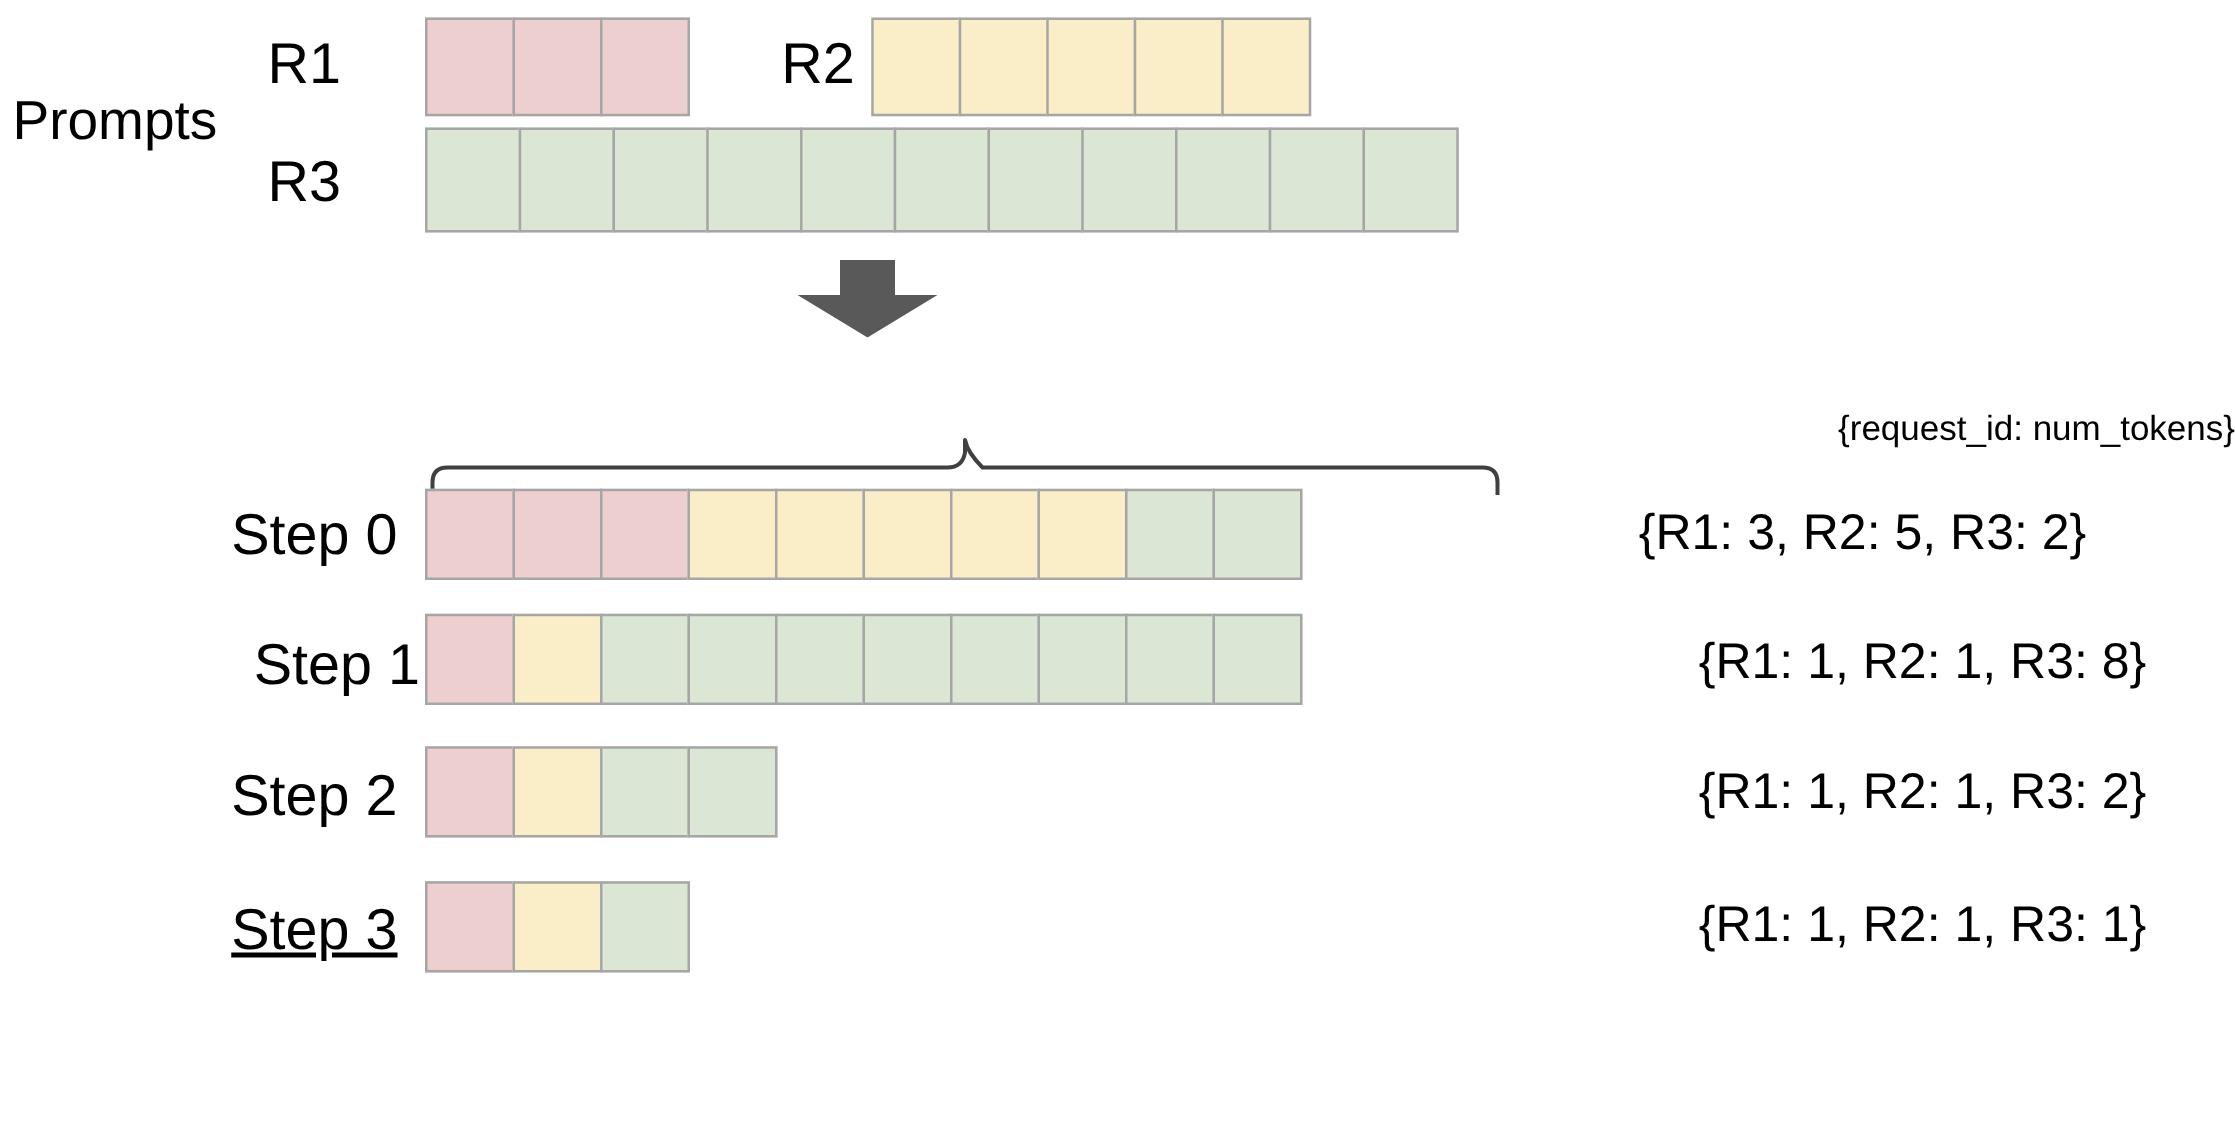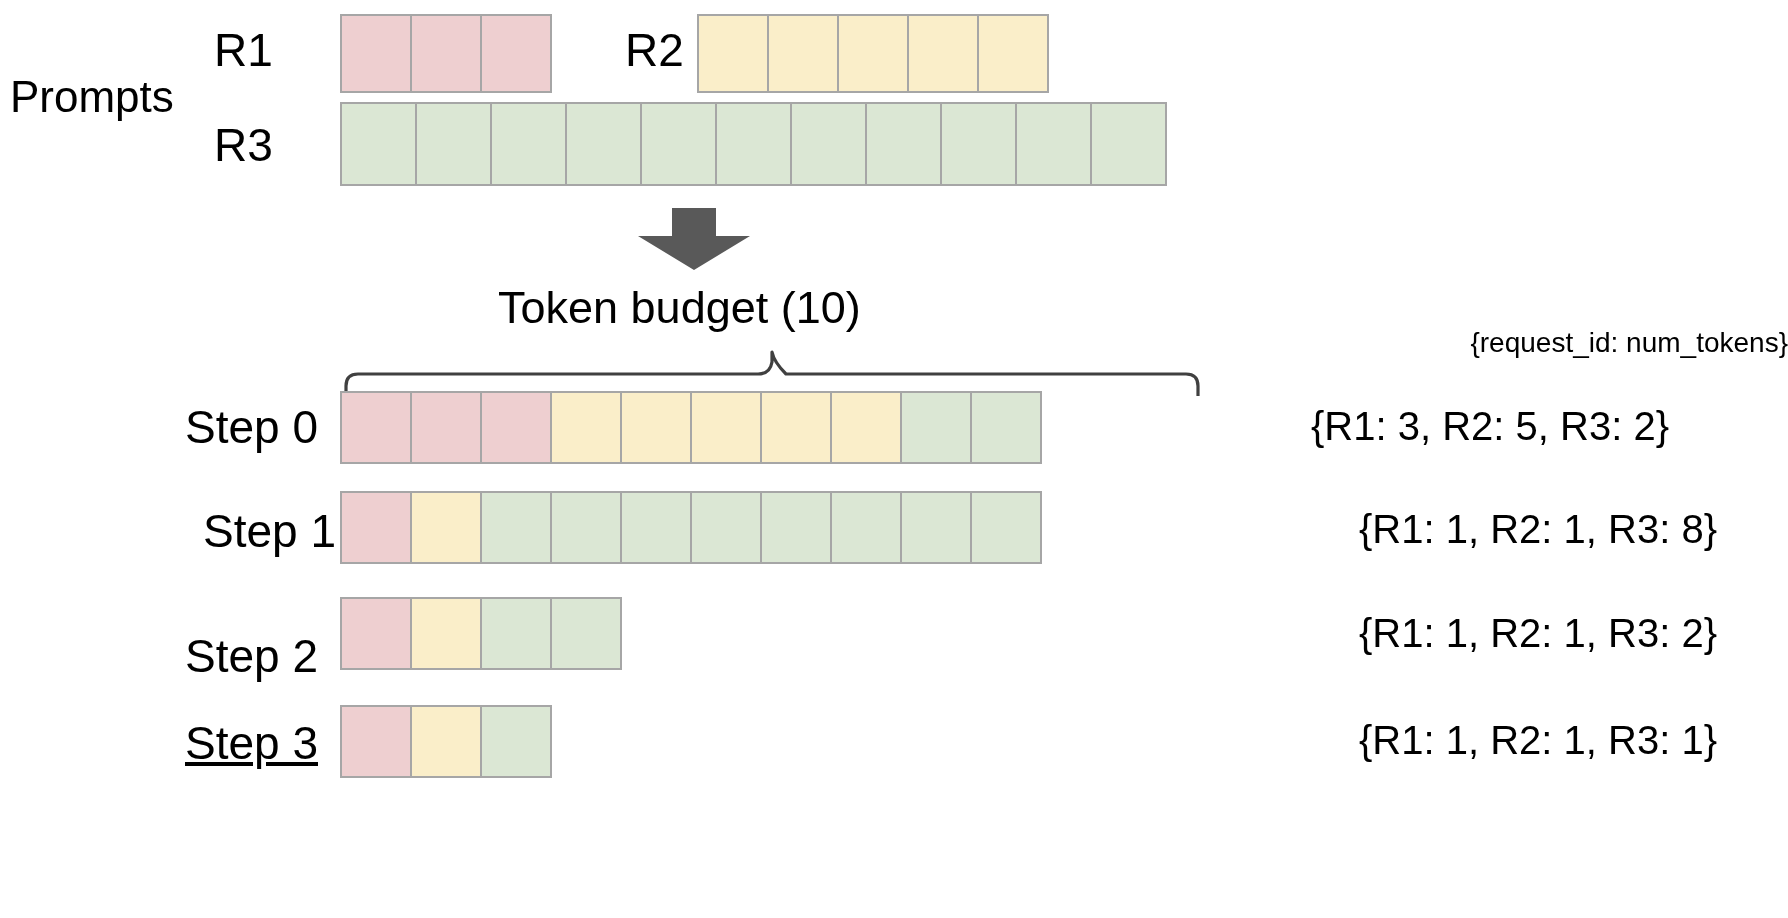--- a/index.html
+++ b/index.html
@@ -119,21 +119,20 @@
       <div class="cell" style="background: rgb(219, 231, 212); border-color: rgb(166, 166, 166); width: 77px;"></div>
       <div class="cell" style="background: rgb(219, 231, 212); border-color: rgb(166, 166, 166); width: 77px;"></div>
     </div>
 
   <div class="arrow-wrap" style="left:638px; top:208px;">
     <svg width="112" height="62" viewBox="0 0 112 62" aria-hidden="true">
       <polygon points="34,0 78,0 78,28 112,28 56,62 0,28 34,28" fill="#595959"></polygon>
     </svg>
   </div>
 
-  <div class="abs title-budget" style="left:498px; top:285px;">Token  budget (10)</div>
 
   <div class="brace-wrap" style="left:344px; top:350px;">
     <svg width="856" height="46" viewBox="0 0 856 46" aria-hidden="true">
       <path d="M2,46 L2,36 Q2,24 14,24 L414,24 Q426,24 428,12 L428,2
                Q430,12 442,24 L842,24 Q854,24 854,36 L854,46" fill="none" stroke="#404040" stroke-width="3.2" stroke-linecap="round" stroke-linejoin="round"></path>
     </svg>
   </div>
 
   <div class="abs subtitle-sched" style="left:1288px; top:329px; width:500px;">{request_id: num_tokens}</div>
 
@@ -160,21 +159,21 @@
       <div class="cell" style="background: rgb(219, 231, 212); border-color: rgb(166, 166, 166); width: 72px;"></div>
       <div class="cell" style="background: rgb(219, 231, 212); border-color: rgb(166, 166, 166); width: 72px;"></div>
       <div class="cell" style="background: rgb(219, 231, 212); border-color: rgb(166, 166, 166); width: 72px;"></div>
       <div class="cell" style="background: rgb(219, 231, 212); border-color: rgb(166, 166, 166); width: 72px;"></div>
       <div class="cell" style="background: rgb(219, 231, 212); border-color: rgb(166, 166, 166); width: 72px;"></div>
       <div class="cell" style="background: rgb(219, 231, 212); border-color: rgb(166, 166, 166); width: 72px;"></div>
       <div class="cell" style="background: rgb(219, 231, 212); border-color: rgb(166, 166, 166); width: 72px;"></div>
     </div>
   <div class="abs out-line" style="left:1288px; top:509px; width:500px;">{R1: 1, R2: 1, R3: 8}</div>
 
-  <div class="abs label-lg" style="left:185px; top:613px;margin-top:20px;">Step 2</div>
+  <div class="abs label-lg" style="left:185px; top:613px;">Step 2</div>
   <div class="abs row" id="step-row-2" style="left:340px; top:597px; height:73px;">
       <div class="cell" style="background: rgb(238, 207, 208); border-color: rgb(166, 166, 166); width: 72px;"></div>
       <div class="cell" style="background: rgb(250, 238, 201); border-color: rgb(166, 166, 166); width: 72px;"></div>
       <div class="cell" style="background: rgb(219, 231, 212); border-color: rgb(166, 166, 166); width: 72px;"></div>
       <div class="cell" style="background: rgb(219, 231, 212); border-color: rgb(166, 166, 166); width: 72px;"></div>
     </div>
   <div class="abs out-line" style="left:1288px; top:613px; width:500px;">{R1: 1, R2: 1, R3: 2}</div>
 
   <div class="abs label-lg" style="left:185px; top:720px;text-decoration:underline;">Step 3</div>
   <div class="abs row" id="step-row-3" style="left:340px; top:705px; height:73px;">

